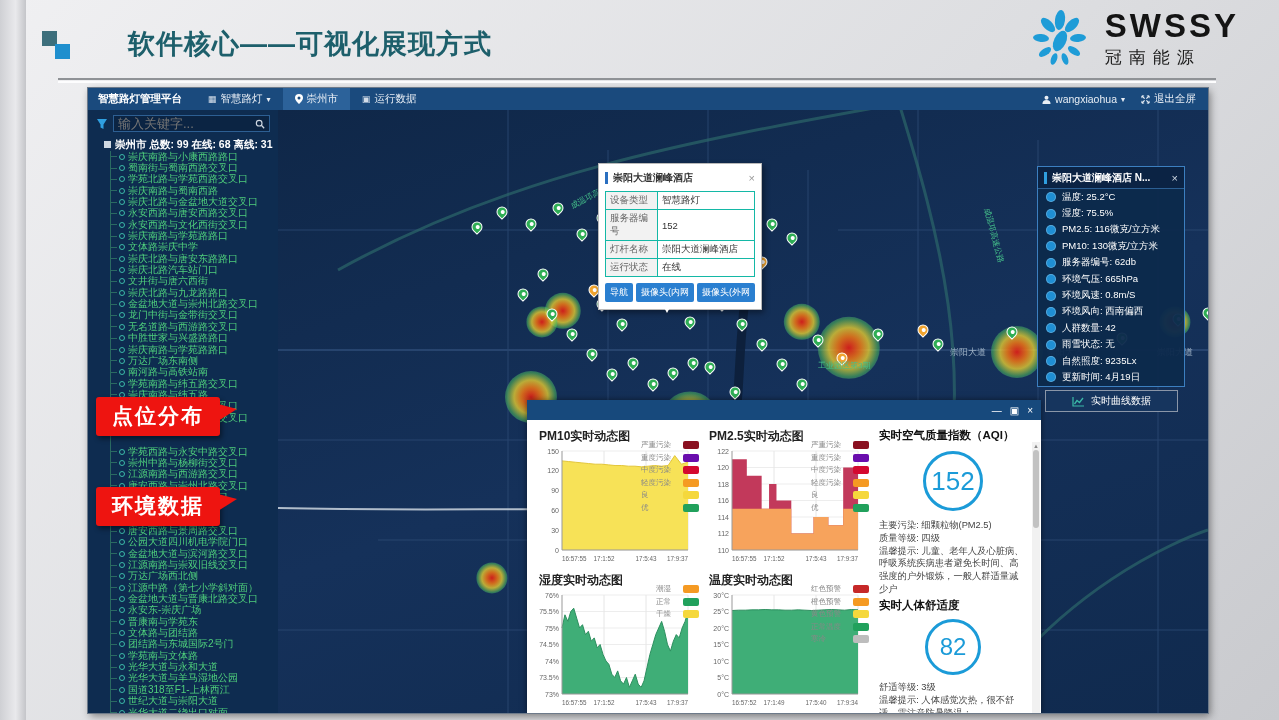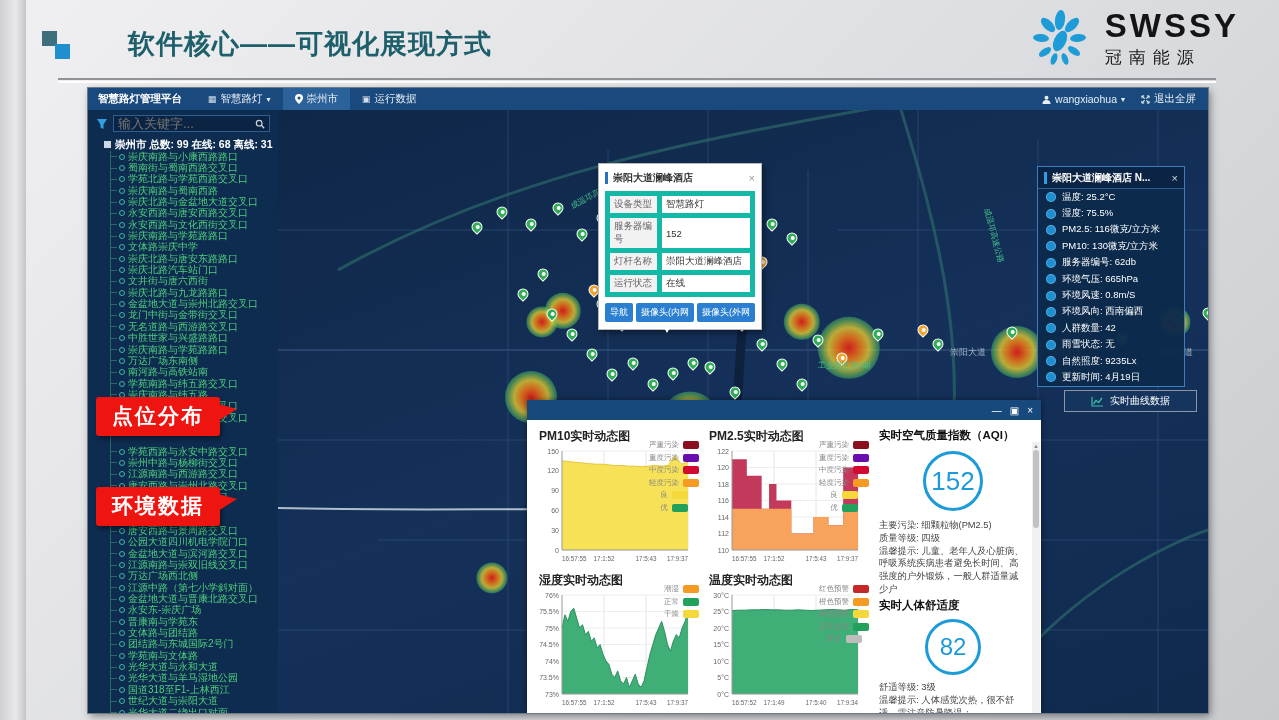--- a/index.html
+++ b/index.html
@@ -69,56 +69,56 @@
   .map-label.green { color:#45c08a; font-size:8px; }
 
   
   .dev-pop { position:absolute; left:510px; top:75px; width:164px; background:#fff; z-index:40;
     border:1px solid #b9b9b9; box-shadow:2px 3px 6px rgba(0,0,0,.4); font-size:10px; padding:6px 6px 7px 6px; }
   .dev-head { display:flex; align-items:center; height:16px; margin-bottom:5px; }
   .dev-head .bar { width:3px; height:12px; background:#2a6fc0; margin-right:5px; }
   .dev-head .ttl { font-weight:bold; color:#333; flex:1; white-space:nowrap; overflow:hidden; }
   .dev-head .x { color:#999; font-size:11px; cursor:pointer; }
   .dev-table { width:100%; border-collapse:collapse; }
-  .dev-table td { border:5px solid #14b8a6; padding:2px 4px; color:#333; font-size:9.5px; }
+  .dev-table td { border:1px solid #14b8a6; padding:2px 4px; color:#333; font-size:9.5px; }
   .dev-table td.k { background:#f2f2f2; color:#666; width:52px; }
   .dev-btns { display:flex; gap:3px; margin-top:6px; }
   .dev-btns button { background:#2a7fd0; color:#fff; border:none; border-radius:2px; font-size:9px;
     height:19px; padding:0 5px; white-space:nowrap; overflow:hidden; cursor:pointer; }
   .dev-tail { position:absolute; left:62px; bottom:-10px; border:6px solid transparent;
     border-top:11px solid #fff; width:0; }
 
   
   .env-panel { position:absolute; left:949px; top:78px; width:148px; background:rgba(13,42,76,.96);
     border:1px solid #3c7fc0; z-index:35; color:#fff; }
   .env-head { height:22px; display:flex; align-items:center; background:#0b2344;
     border-bottom:1px solid #2c5f93; padding:0 6px; }
   .env-head .bar { width:3px; height:12px; background:#2f9fe0; margin-right:5px; }
   .env-head .ttl { font-size:10px; font-weight:bold; flex:1; white-space:nowrap; overflow:hidden; }
   .env-head .x { color:#cfd8e2; font-size:11px; cursor:pointer; }
   .env-row { height:16.4px; display:flex; align-items:center; gap:6px; padding:0 8px; font-size:9.5px; }
   .env-ic { width:10px; height:10px; flex:none; border-radius:50%; background:#1f8fd4;
     box-shadow:0 0 0 1px rgba(255,255,255,.25) inset; }
   .env-btn { position:absolute; left:957px; top:302px; width:133px; height:22px; z-index:35;
     background:#16355e; border:1px solid #8a96a8; color:#fff; font-size:10px; display:flex;
-    align-items:center; justify-content:center; gap:6px; cursor:pointer;margin-left:19px; }
+    align-items:center; justify-content:center; gap:6px; cursor:pointer; }
 
   
   .chart-panel { position:absolute; left:439px; top:312px; width:514px; height:313px; z-index:45;
     background:#fff; box-shadow:0 0 6px rgba(0,0,0,.5); }
   .cp-head { height:20px; background:#17497c; color:#fff; font-size:10px; display:flex;
     align-items:center; padding:0 8px; }
   .cp-head .t { flex:1; white-space:nowrap; overflow:hidden;margin-top:44px; }
   .cp-head .wc { display:flex; gap:8px; font-size:10px; }
   .cp-head .wc span { cursor:pointer; }
   .cp-body { position:relative; width:100%; height:293px; background:#fff; }
   .chart-block { position:absolute; width:166px; }
   .chart-title { font-size:12px; font-weight:bold; color:#222; margin:2px 0 0 4px; }
   .legend { position:absolute; right:2px; top:13px; z-index:5; }
-  .lgrow { display:flex; align-items:center; justify-content:center; gap:4px; height:12.5px; }
+  .lgrow { display:flex; align-items:center; justify-content:space-between; gap:12px; height:12.5px; }
   .lgrow span { font-size:7.5px; color:#888; }
   .lgrow i { width:16px; height:8px; border-radius:2px; display:inline-block; }
   .right-col { position:absolute; left:352px; top:8px; width:148px; }
   .rc-title { font-size:11.5px; font-weight:bold; color:#111; }
   .rc-circle { width:60px; height:60px; border:3px solid #1b9bd8; border-radius:50%; color:#1b9bd8;
     font-size:26px; display:flex; align-items:center; justify-content:center; margin:8px auto 8px auto; }
   .rc-lines { font-size:9.3px; color:#444; line-height:1.38; }
   .scrollbar { position:absolute; right:1px; top:22px; width:8px; height:289px; background:#f1f1f1; }
   .scrollbar .thumb { position:absolute; top:8px; left:1px; width:6px; height:78px; background:#c2c2c2; border-radius:3px; }
   .scrollbar .ar { position:absolute; left:0; width:8px; height:8px; color:#888; font-size:6px; text-align:center; line-height:8px; }

